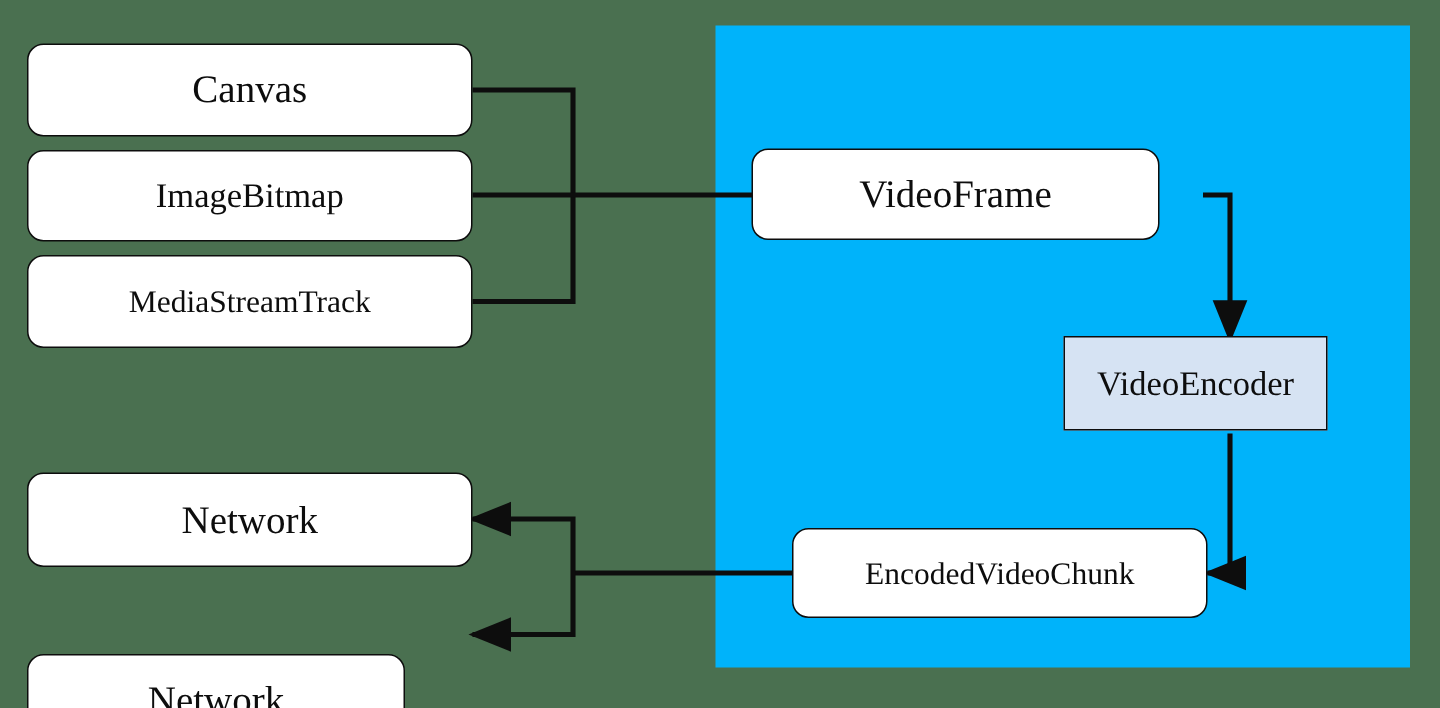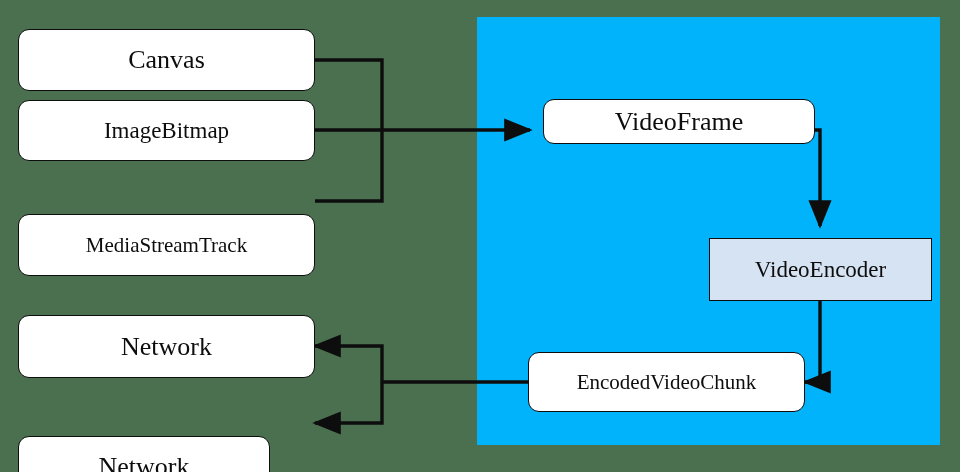--- a/index.html
+++ b/index.html
@@ -84,29 +84,29 @@
   </svg>
 
   <div class="node lbl-lg" style="left:18px; top:29px; width:297px; height:62px;">
     <span>Canvas</span>
   </div>
 
   <div class="node lbl-md" style="left:18px; top:100px; width:297px; height:61px;">
     <span>ImageBitmap</span>
   </div>
 
-  <div class="node lbl-sm" style="left:18px; top:170px; width:297px; height:62px;margin-top:44px;">
+  <div class="node lbl-sm" style="left:18px; top:170px; width:297px; height:62px;">
     <span>MediaStreamTrack</span>
   </div>
 
-  <div class="node lbl-lg" style="left:543px; top:99px; width:272px; height:45px;">
+  <div class="node lbl-lg" style="left:501px; top:99px; width:272px; height:61px;">
     <span>VideoFrame</span>
   </div>
 
-  <div class="node sharp lbl-md" style="left:709px; top:238px; width:223px; height:63px;">
+  <div class="node sharp lbl-md" style="left:709px; top:224px; width:176px; height:63px;">
     <span>VideoEncoder</span>
   </div>
 
   <div class="node lbl-sm" style="left:528px; top:352px; width:277px; height:60px;align-items:center;">
     <span>EncodedVideoChunk</span>
   </div>
 
   <div class="node lbl-lg" style="left:18px; top:315px; width:297px; height:63px;">
     <span>Network</span>
   </div>

